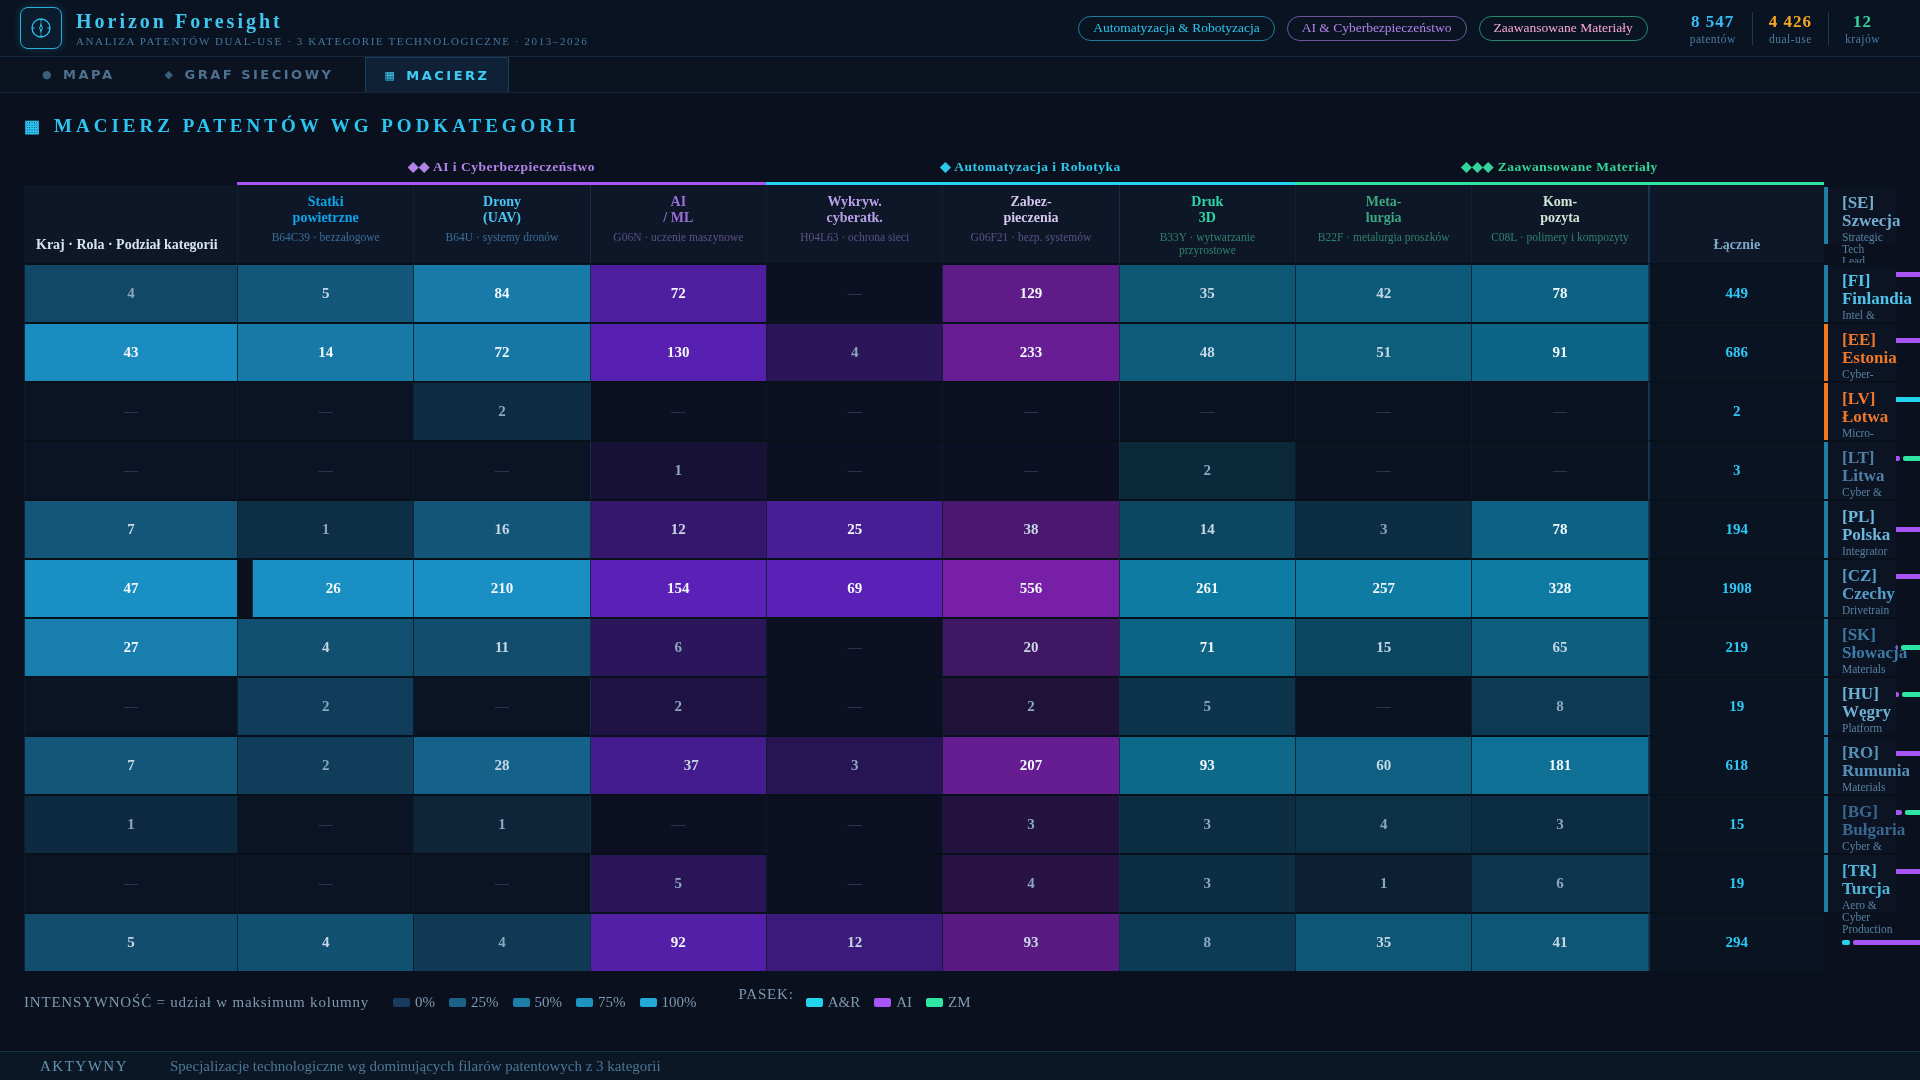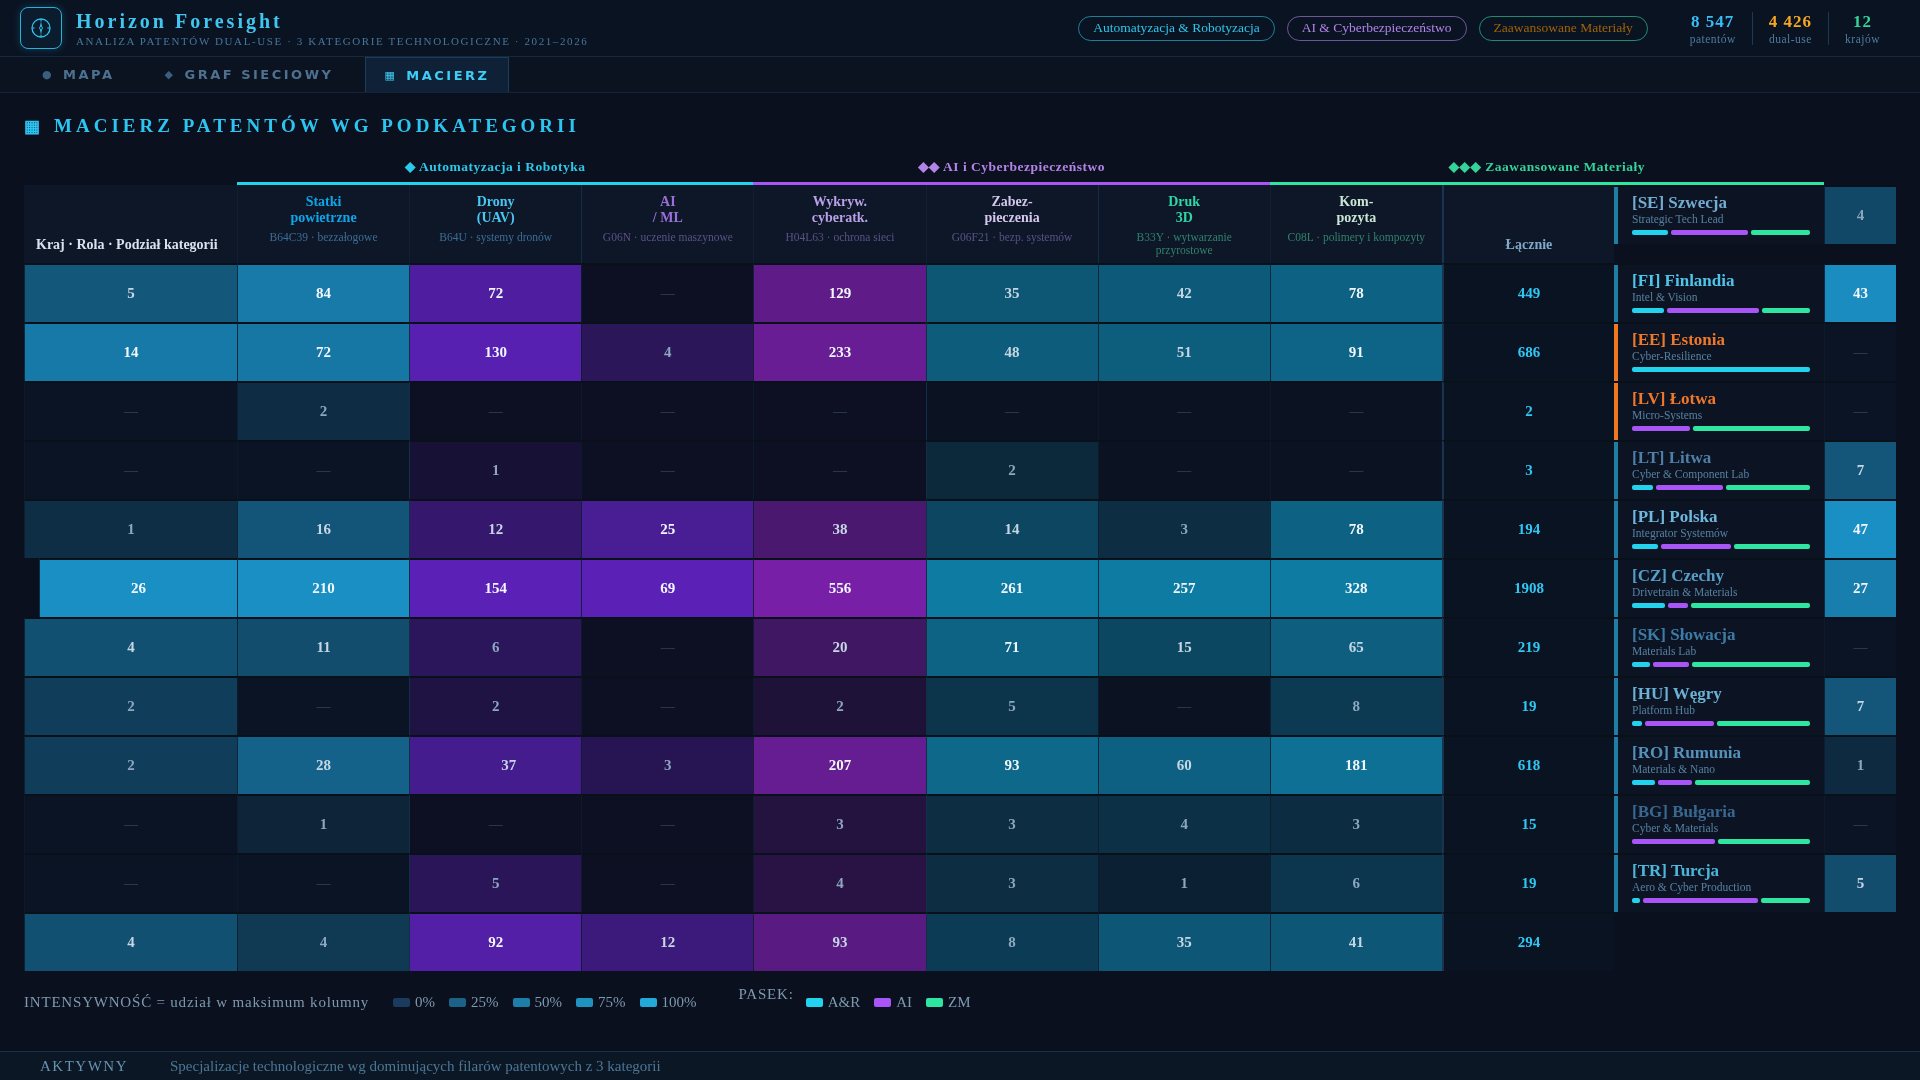--- a/index.html
+++ b/index.html
@@ -98,27 +98,27 @@
         <line x1="12" y1="3.2" x2="12" y2="5.6" stroke="#2ec4ea" stroke-width="1.1"></line>
         <line x1="12" y1="18.4" x2="12" y2="20.8" stroke="#2ec4ea" stroke-width="1.1"></line>
         <line x1="3.2" y1="12" x2="5.6" y2="12" stroke="#2ec4ea" stroke-width="1.1"></line>
         <line x1="18.4" y1="12" x2="20.8" y2="12" stroke="#2ec4ea" stroke-width="1.1"></line>
         <path d="M12 5.5 L13.4 12 L12 18.5 L10.6 12 Z" fill="#2ec4ea"></path>
         <circle cx="12" cy="12" r="1.5" fill="#0b1c2e" stroke="#2ec4ea" stroke-width="0.8"></circle>
       </svg>
     </div>
     <div class="titles">
       <div class="app-title">Horizon Foresight</div>
-      <div class="app-subtitle">ANALIZA PATENTÓW DUAL-USE · 3 KATEGORIE TECHNOLOGICZNE · 2021–2026</div>
+      <div class="app-subtitle">ANALIZA PATENTÓW DUAL-USE · 3 KATEGORIE TECHNOLOGICZNE · 2013–2026</div>
     </div>
     <div class="hspacer"></div>
     <div class="badges" id="badges">
         <span class="badge" style="color: rgb(47, 196, 232); border-color: rgba(47, 196, 232, 0.6);">Automatyzacja &amp; Robotyzacja</span>
         <span class="badge" style="color: rgb(179, 131, 232); border-color: rgba(179, 131, 232, 0.6);">AI &amp; Cyberbezpieczeństwo</span>
-        <span class="badge" style="color: #a16207; border-color: rgba(53, 217, 160, 0.6);">Zaawansowane Materiały</span>
+        <span class="badge" style="color: #f9a8d4; border-color: rgba(53, 217, 160, 0.6);">Zaawansowane Materiały</span>
       </div>
     <div class="stats" id="stats">
         <div class="stat">
           <div class="v" style="color: rgb(56, 189, 248);">8 547</div>
           <div class="l">patentów</div>
         </div>
         <div class="stat">
           <div class="v" style="color: rgb(245, 166, 35);">4 426</div>
           <div class="l">dual-use</div>
         </div>
@@ -145,22 +145,22 @@
     </nav>
 
   <main>
     <h1 class="section-title">
       <span class="gi">▦</span>
       <span>MACIERZ PATENTÓW WG PODKATEGORII</span>
     </h1>
 
     <div class="matrix" id="matrix">
         <div class="gspacer"></div>
+        <div class="gcell" style="grid-column: span 3; color: rgb(179, 131, 232); border-bottom-color: rgb(168, 85, 247);">◆◆ AI i Cyberbezpieczeństwo</div>
         <div class="gcell" style="grid-column: span 3; color: rgb(44, 201, 234); border-bottom-color: rgb(34, 211, 238);">◆ Automatyzacja i Robotyka</div>
-        <div class="gcell" style="grid-column: span 3; color: rgb(179, 131, 232); border-bottom-color: rgb(168, 85, 247);">◆◆ AI i Cyberbezpieczeństwo</div>
         <div class="gcell" style="grid-column: span 3; color: rgb(52, 211, 153); border-bottom-color: rgb(46, 230, 162);">◆◆◆ Zaawansowane Materiały</div>
         <div class="gspacer"></div>
         <div class="rowhead">Kraj · Rola · Podział kategorii</div>
         <div class="colhead">
           <div class="t" style="color: #0ea5e9;">Statki
 powietrzne</div>
           <div class="s" style="color: rgb(60, 110, 150);">B64C39 · bezzałogowe</div>
         </div>
         <div class="colhead">
           <div class="t" style="color: rgb(73, 198, 242);">Drony
@@ -179,20 +179,25 @@
         </div>
         <div class="colhead">
           <div class="t" style="color: rgb(212, 198, 238);">Zabez-
 pieczenia</div>
           <div class="s" style="color: rgb(93, 81, 134);">G06F21 · bezp. systemów</div>
         </div>
         <div class="colhead" style="border-left: 1.5px solid rgb(21, 46, 72);">
           <div class="t" style="color: rgb(46, 216, 166);">Druk
 3D</div>
           <div class="s" style="color: rgb(49, 130, 107);">B33Y · wytwarzanie przyrostowe</div>
+        </div>
+        <div class="colhead">
+          <div class="t" style="color: rgb(58, 168, 126);">Meta-
+lurgia</div>
+          <div class="s" style="color: rgb(49, 130, 107);">B22F · metalurgia proszków</div>
         </div>
         <div class="colhead">
           <div class="t" style="color: rgb(204, 230, 214);">Kom-
 pozyta</div>
           <div class="s" style="color: rgb(49, 130, 107);">C08L · polimery i kompozyty</div>
         </div>
         <div class="tothead">Łącznie</div>
         <div class="ccell">
           <i class="strip" style="background: rgb(31, 126, 163);"></i>
           <div class="nm" style="color: rgb(116, 172, 207);">[SE] Szwecja</div>

